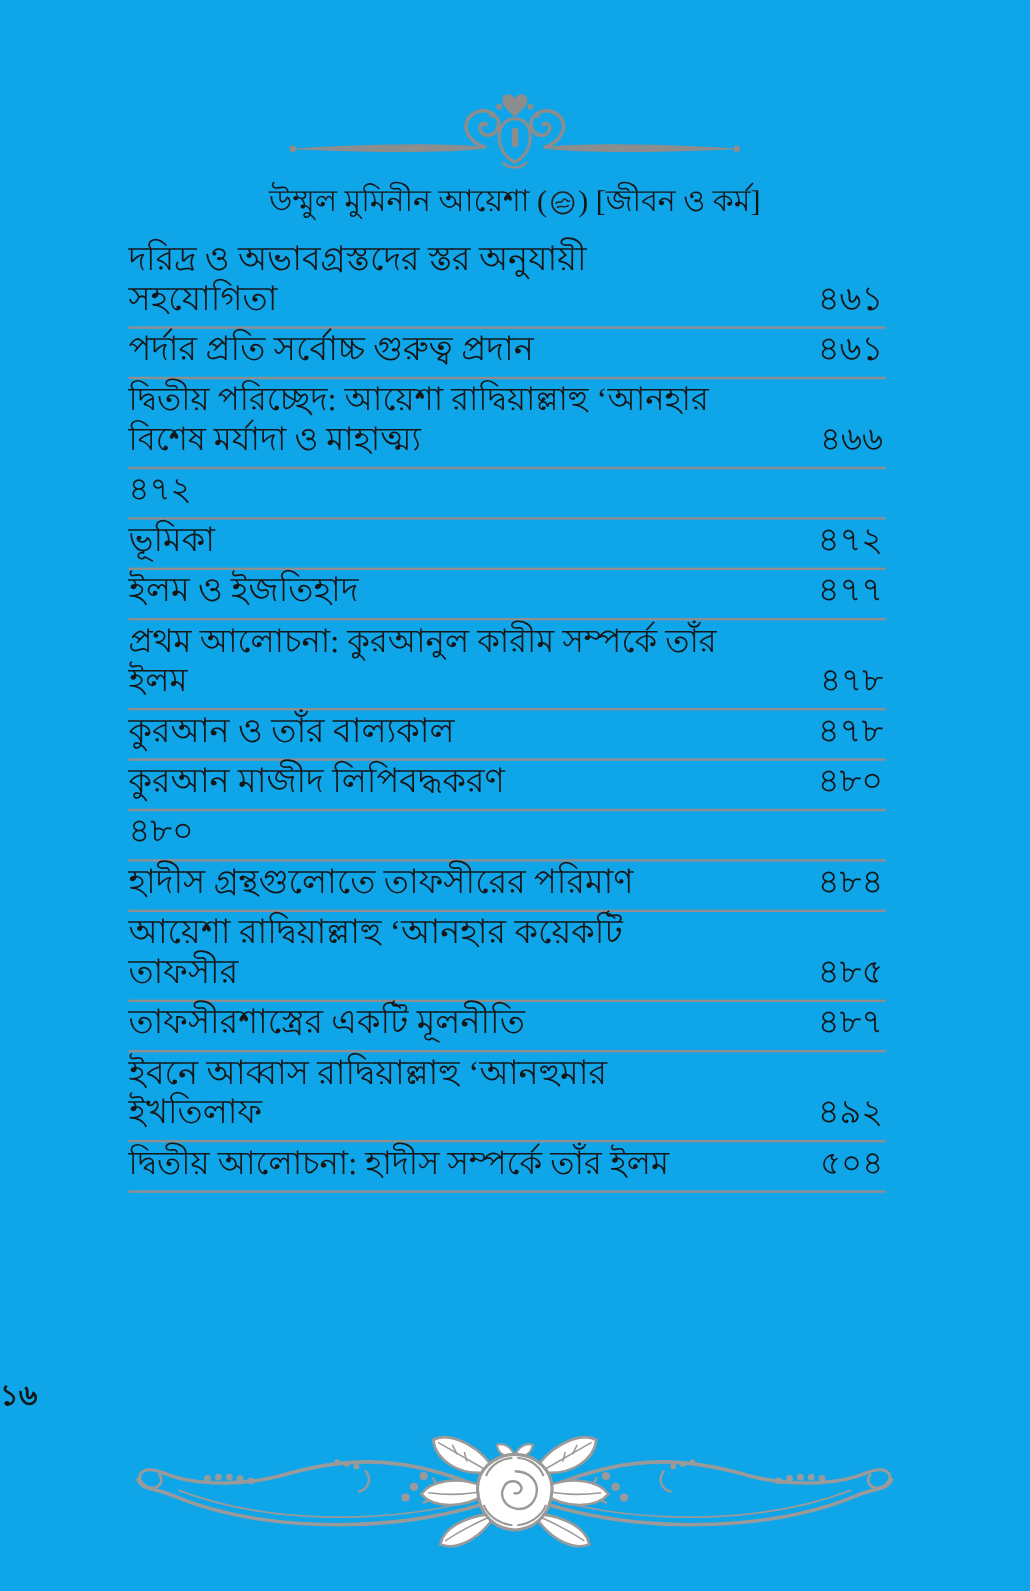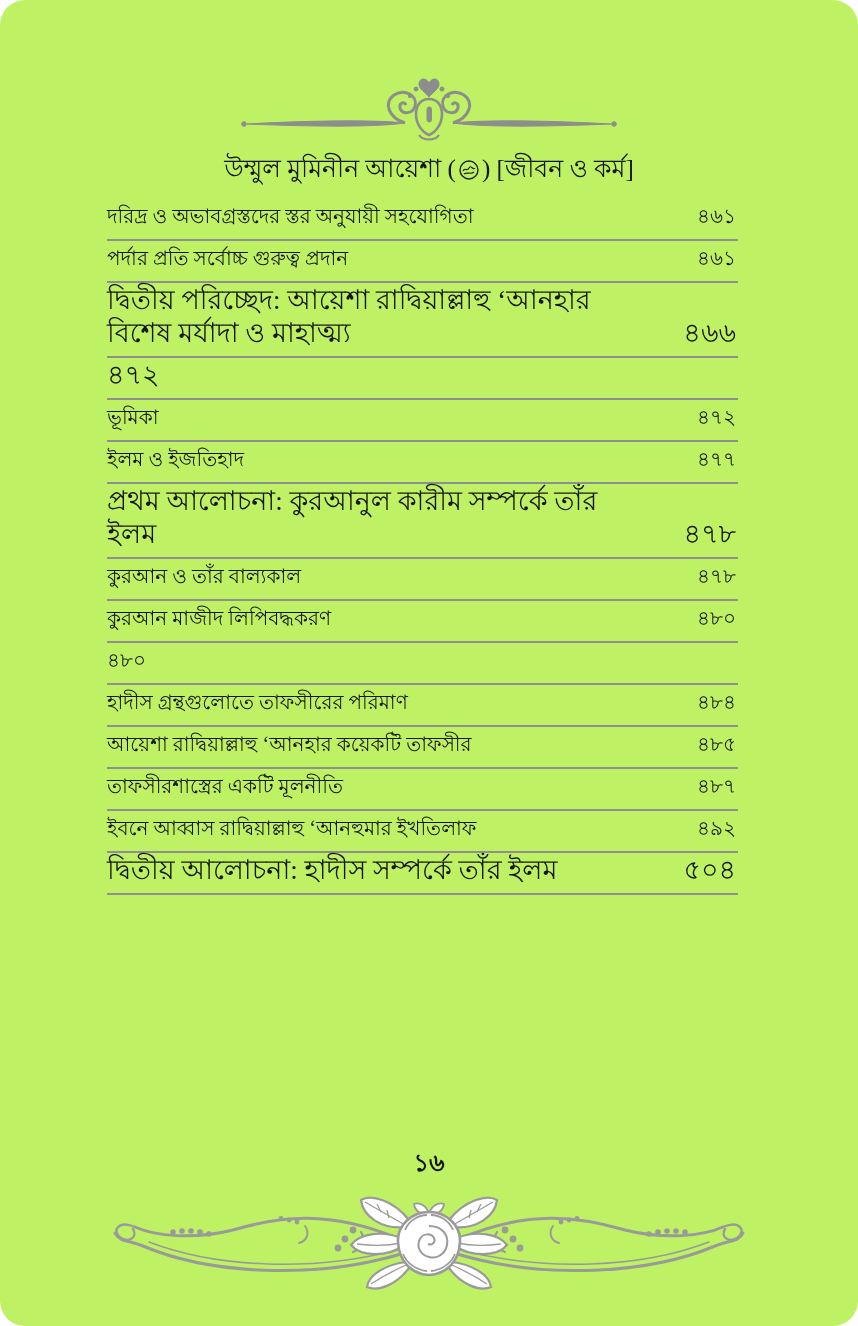--- a/index.html
+++ b/index.html
@@ -1,51 +1,50 @@
 <!DOCTYPE html>
 <html><head>
 <meta charset="utf-8">
 <style>
   html,body { margin:0; padding:0; background:#ffffff; }
   .page {
     position:relative;
     width:858px; height:1326px;
     margin:0 auto;
-    background:#bef264;
+    background:#0ea5e9;
     color:#161616;
     font-family:"Liberation Serif","DejaVu Serif",serif;
     overflow:hidden;
-    border-radius:25px;
   }
   .header-ornament { display:block; margin:72px auto 2px auto; }
   .header-title {
     text-align:center;
     font-size:25px;
     line-height:34px;
     white-space:nowrap;
   }
   .seal-icon { display:inline-block; vertical-align:-4px; margin:0 2px; }
   .toc { margin:10px 120px 0 107px; }
   .toc-row {
     display:flex; justify-content:space-between; align-items:flex-end; gap:14px;
     border-bottom:2px solid #8f8f8f;
     padding-bottom:6px;
     margin-top:1px;
-    font-size:20px;
+    font-size:28px;
     line-height:33px;
   }
   .toc-row.section {
     font-weight:400;
     font-size:27px;
   }
   .toc-label { max-width:505px; }
   .toc-page { white-space:nowrap; padding-right:2px; }
   .footer-num {
     position:absolute; left:0; right:0; top:1144px;
-    text-align:center; font-size:24px; font-weight:700;
+    text-align:left; font-size:24px; font-weight:700;
   }
   .footer-flourish {
     position:absolute; left:50%; top:1180px;
     transform:translateX(-50%);
   }
 </style>
 </head>
 <body>
 
 <div class="page">

